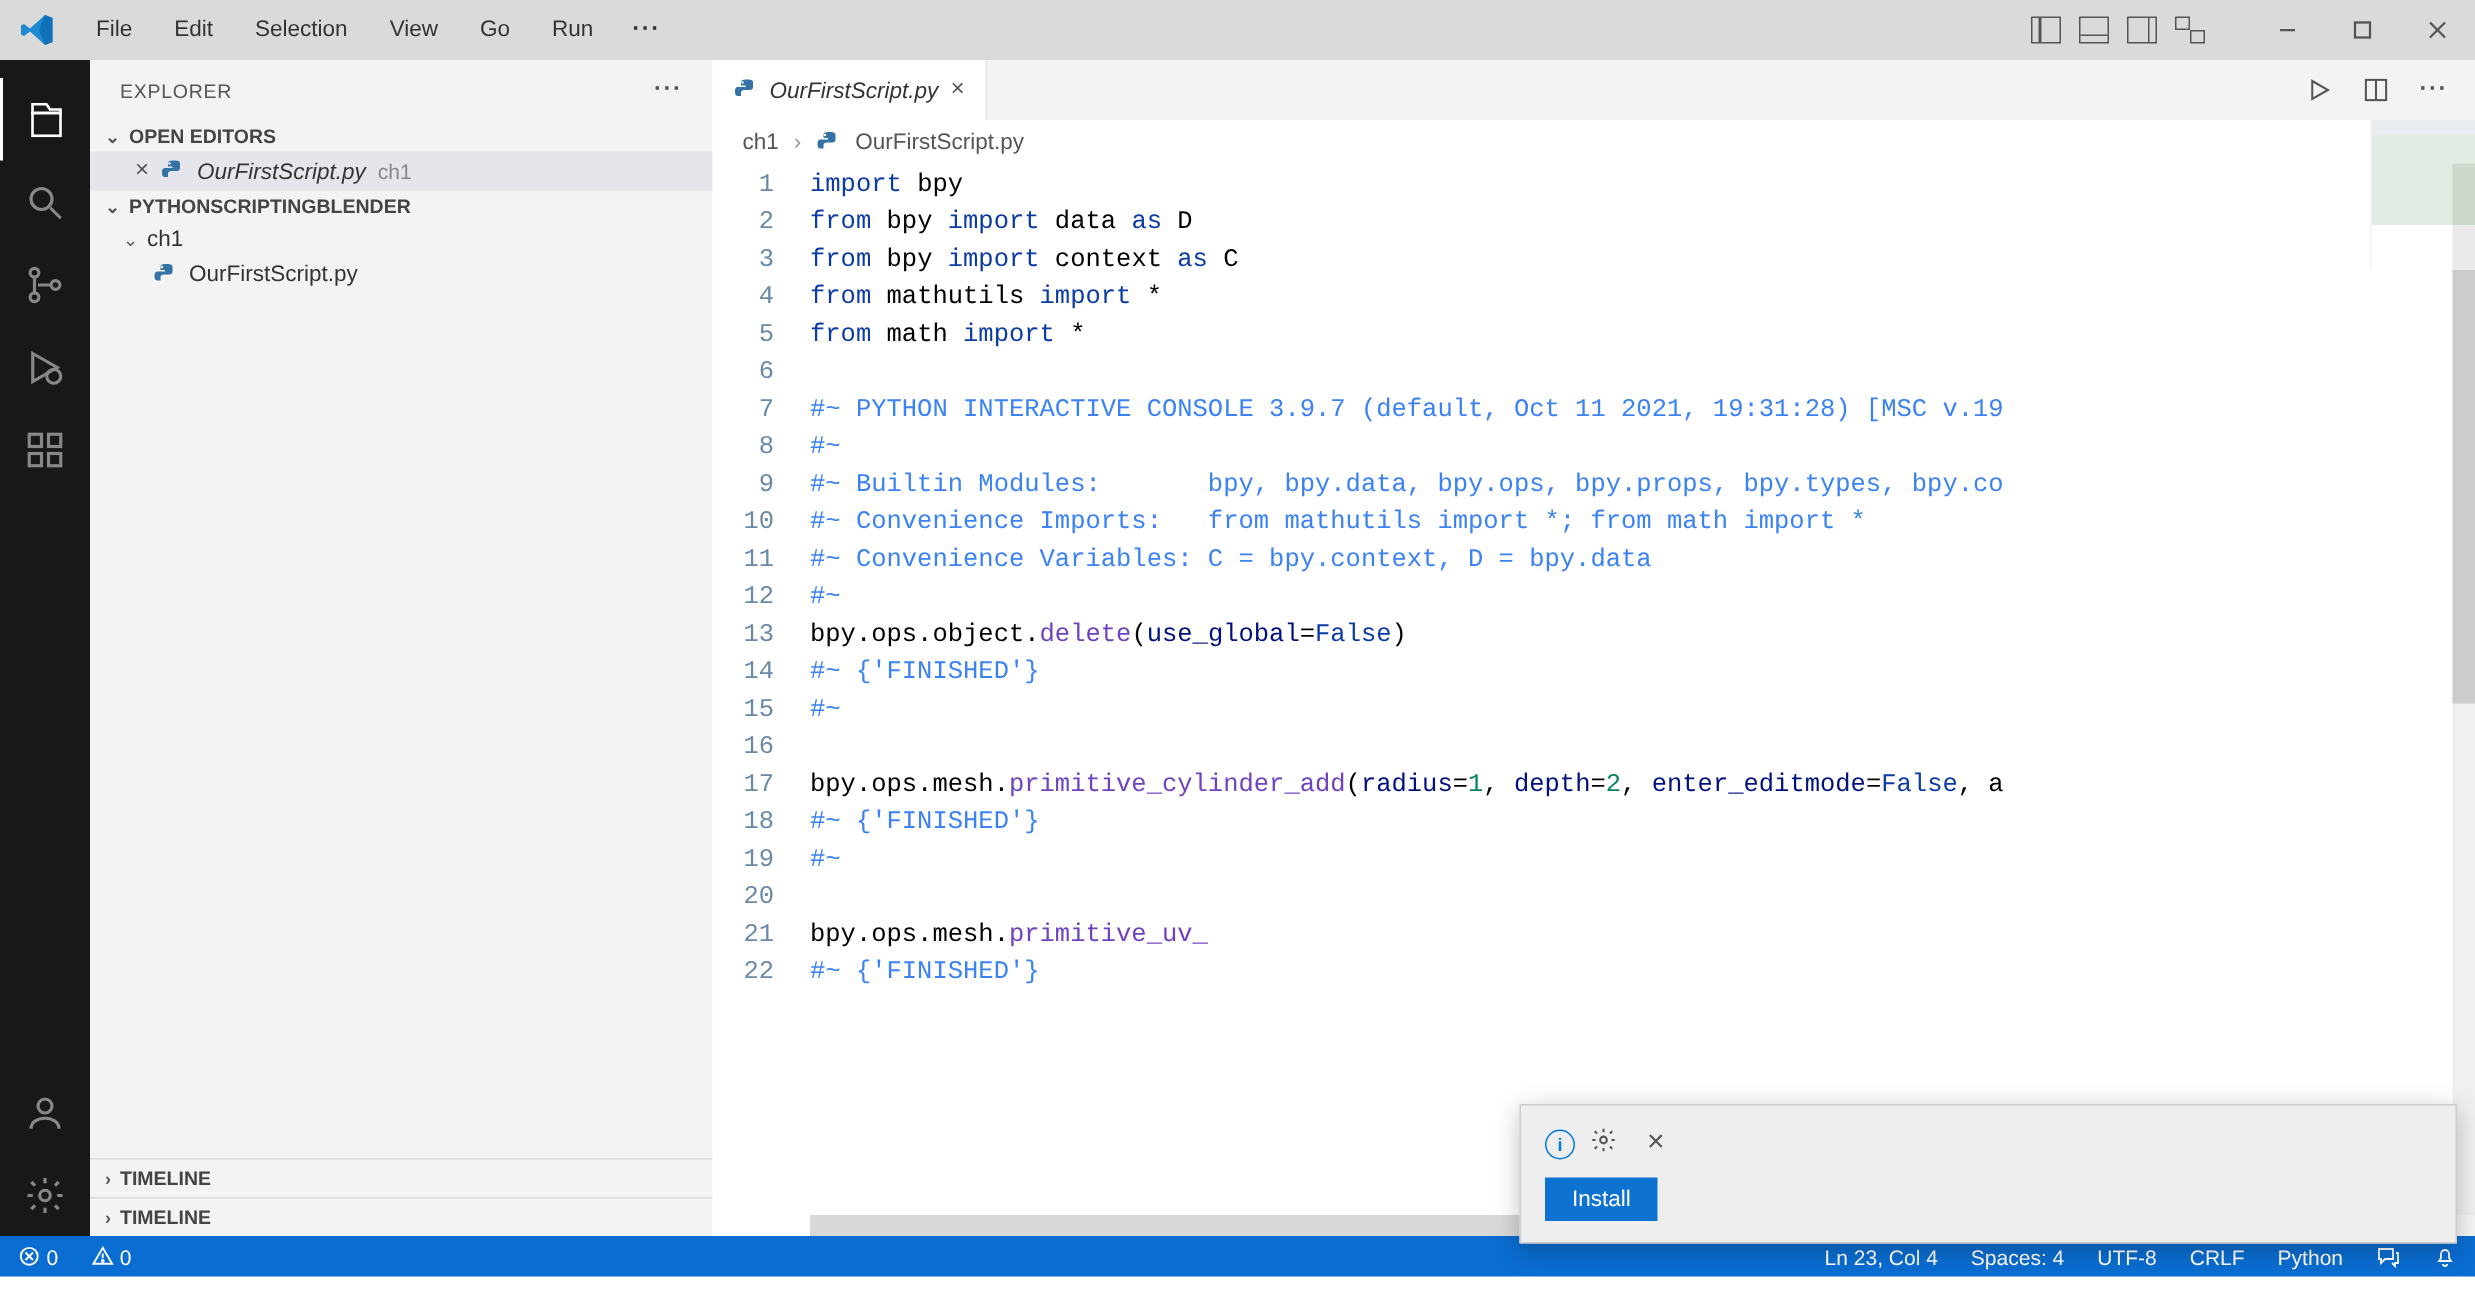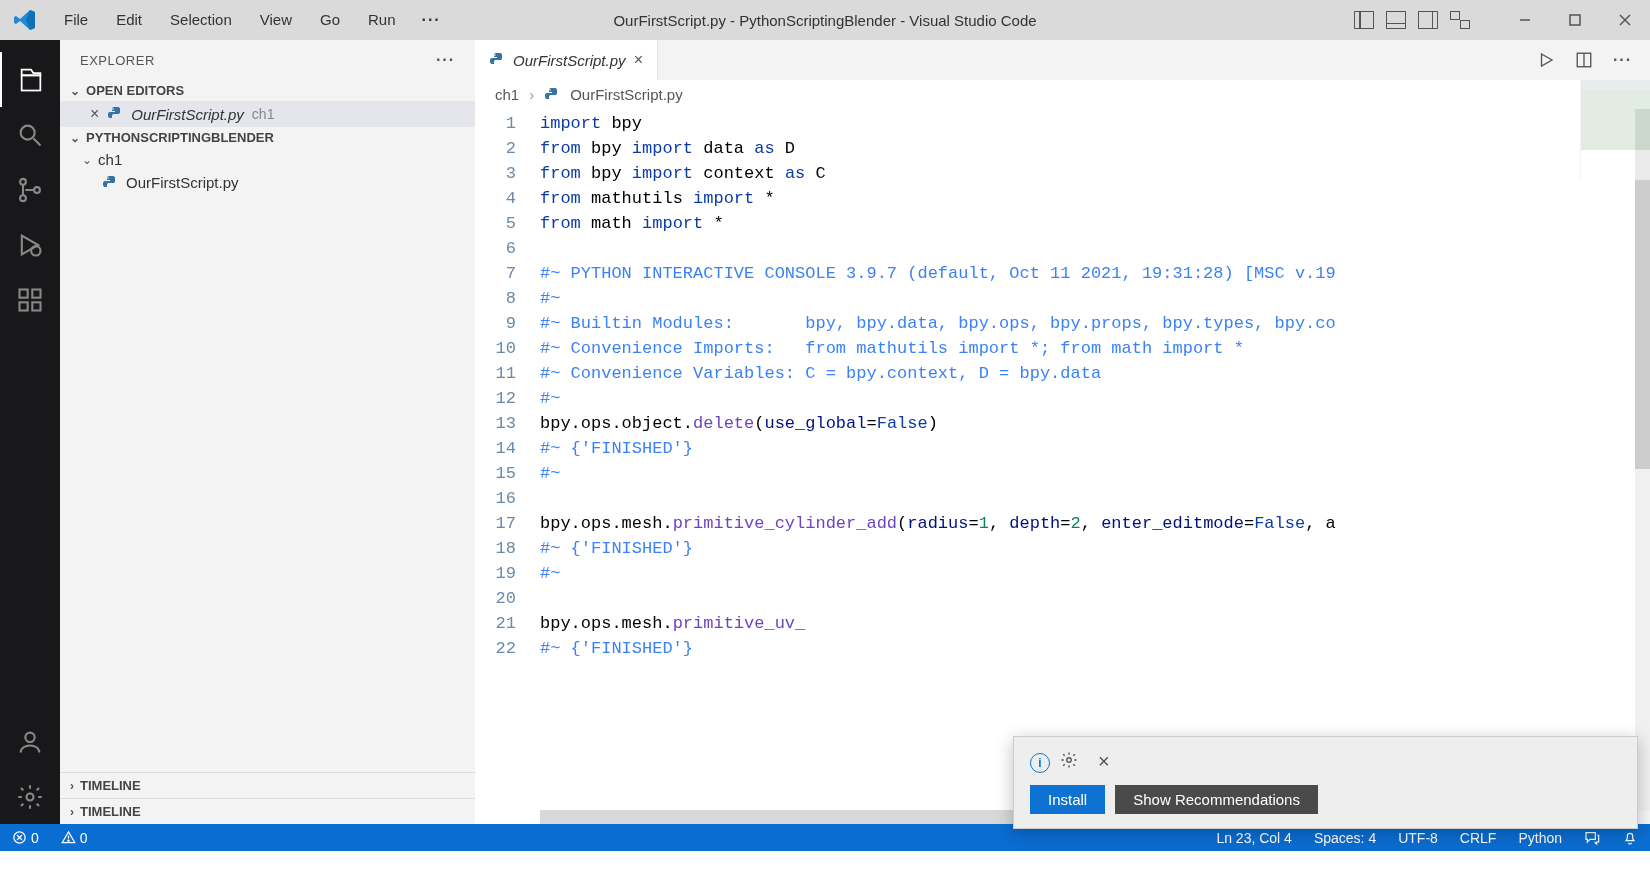--- a/index.html
+++ b/index.html
@@ -107,21 +107,20 @@
   </div>
   <div class="menu">
     <div class="menu-item">File</div>
     <div class="menu-item">Edit</div>
     <div class="menu-item">Selection</div>
     <div class="menu-item">View</div>
     <div class="menu-item">Go</div>
     <div class="menu-item">Run</div>
     <div class="menu-ellipsis">···</div>
   </div>
-  <div class="title-text">OurFirstScript.py - PythonScriptingBlender - Visual Studio Code</div>
   <div class="title-controls">
     <div class="layout-btns">
       <div class="layout-btn lb1"></div>
       <div class="layout-btn lb2"></div>
       <div class="layout-btn lb3"></div>
       <div class="layout-btn lb4"></div>
     </div>
     <div class="win-btn">
         <svg width="14" height="14">
           <line x1="2" y1="7" x2="12" y2="7" stroke="#555" stroke-width="1.5"></line>
@@ -309,21 +308,20 @@
   <div class="notif-top">
     <div class="info-icon">i</div>
     <svg class="notif-gear" width="18" height="18" viewBox="0 0 24 24" fill="none" stroke="#555" stroke-width="1.8">
         <circle cx="12" cy="12" r="3"></circle>
         <path d="M12 2v3M12 19v3M4.2 4.2l2.1 2.1M17.7 17.7l2.1 2.1M2 12h3M19 12h3M4.2 19.8l2.1-2.1M17.7 6.3l2.1-2.1"></path>
       </svg>
     <span class="notif-close">×</span>
   </div>
   <div class="notif-actions">
     <button class="btn-primary">Install</button>
-    <button class="btn-secondary">Show Recommendations</button>
   </div>
 </div>
 
 <div class="statusbar">
   <div class="sb-item">
     <svg class="sb-icon" width="15" height="15" viewBox="0 0 24 24" fill="none" stroke="#fff" stroke-width="2">
         <circle cx="12" cy="12" r="9"></circle>
         <line x1="8" y1="8" x2="16" y2="16"></line>
         <line x1="16" y1="8" x2="8" y2="16"></line>
       </svg>

